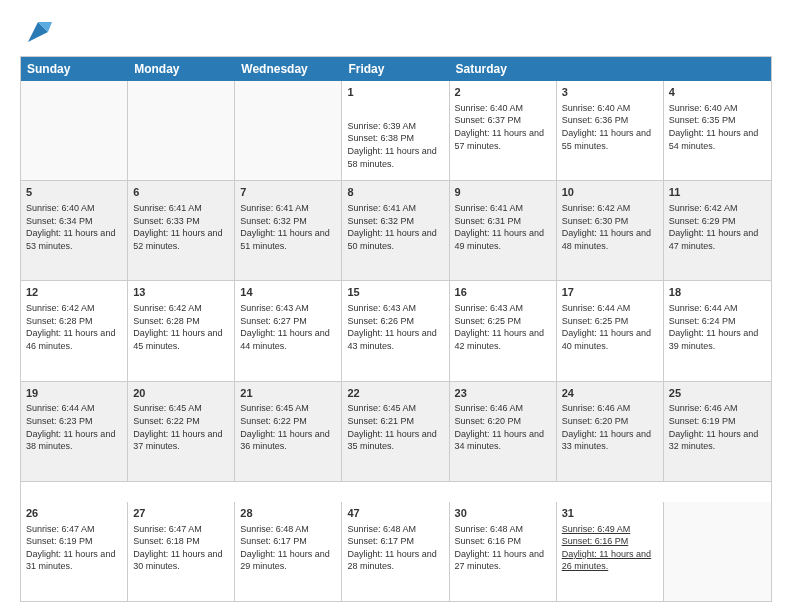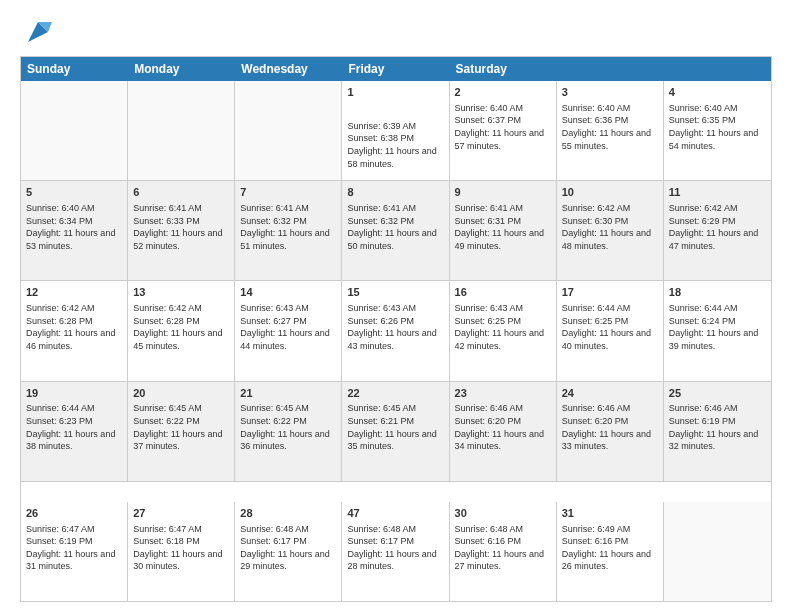--- a/index.html
+++ b/index.html
@@ -342,21 +342,21 @@
 Daylight: 11 hours and 28 minutes.</div>
           </div>
           <div class="cal-cell">
             <span class="day-num">30</span>
             <div class="cell-text" style="white-space: pre-line;">Sunrise: 6:48 AM
 Sunset: 6:16 PM
 Daylight: 11 hours and 27 minutes.</div>
           </div>
           <div class="cal-cell">
             <span class="day-num">31</span>
-            <div class="cell-text" style="white-space: pre-line;">Sunrise: 6:49 AM
+            <div class="cell-text" style="white-space: pre-line; text-decoration: underline;">Sunrise: 6:49 AM
 Sunset: 6:16 PM
 Daylight: 11 hours and 26 minutes.</div>
           </div>
           <div class="cal-cell empty"></div>
         </div>
       </div>
   </div>
 </div>
 
 </body></html>

